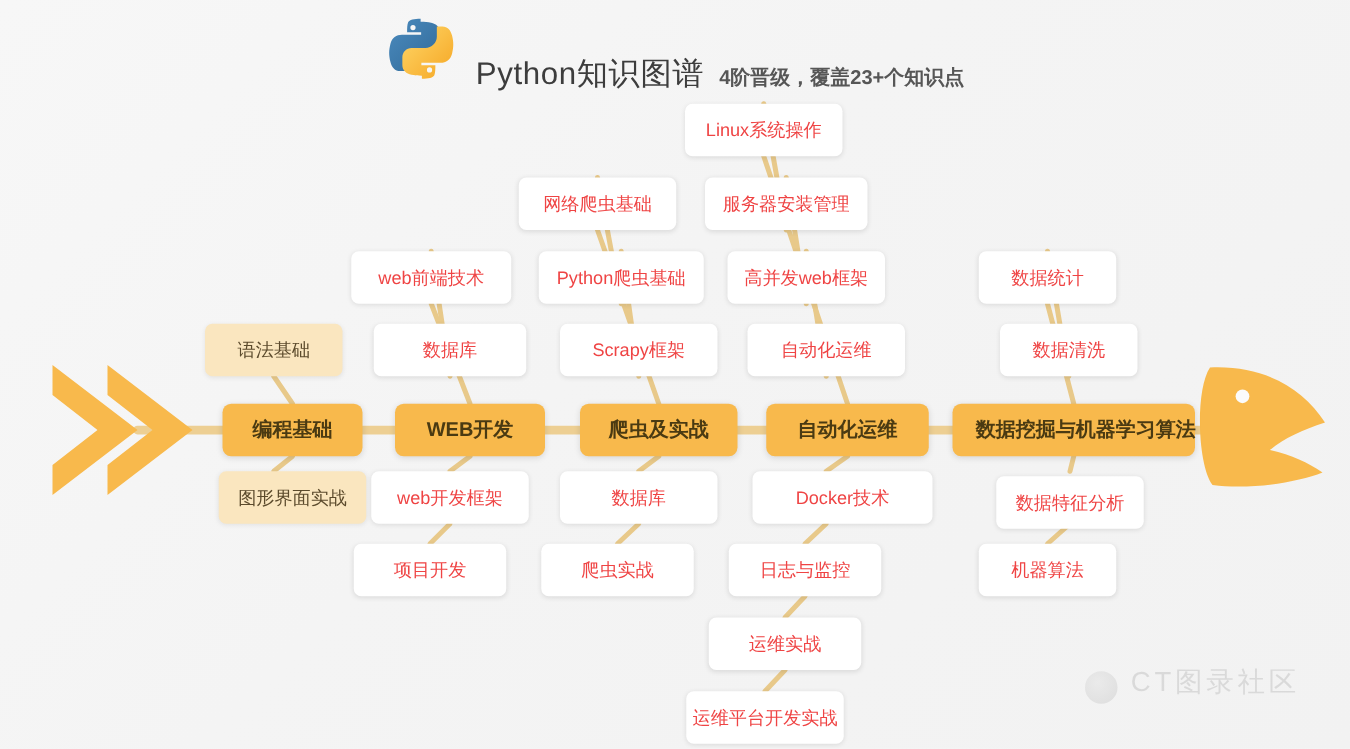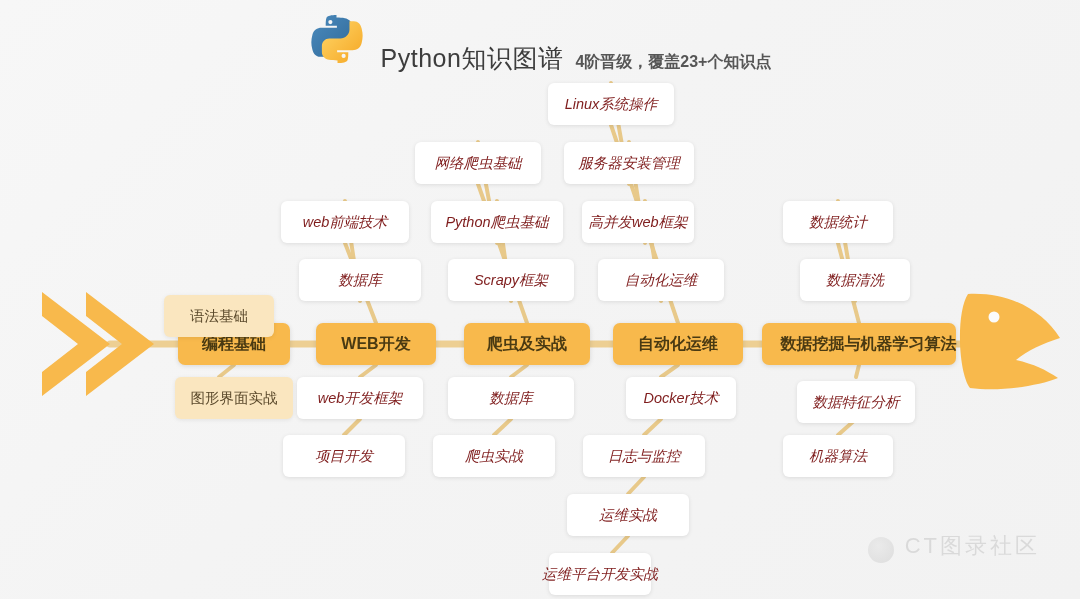--- a/index.html
+++ b/index.html
@@ -54,25 +54,24 @@
     position: absolute;
     display: flex;
     align-items: center;
     justify-content: center;
     border-radius: 6px;
     white-space: nowrap;
     text-align: center;
   }
   .node.leaf {
     background: #ffffff;
-    color: #7f1d1d;
+    color: #ef4444;
     font-size: 14.5px;
     box-shadow: 0 1px 4px rgba(0,0,0,0.10);
     height: 42px;
-    font-style: italic;
   }
   .node.cream {
     background: #fae6bf;
     color: #5b4a2c;
     font-size: 14.5px;
     box-shadow: 0 1px 4px rgba(0,0,0,0.08);
     height: 42px;
   }
   .node.spine {
     background: #f8b94c;
@@ -197,21 +196,21 @@
       </div>
       <div class="node spine" style="left: 464px; top: 323px; width: 126px; align-items: center;">
         <span>爬虫及实战</span>
       </div>
       <div class="node spine" style="left: 613px; top: 323px; width: 130px;">
         <span>自动化运维</span>
       </div>
       <div class="node spine" style="left: 762px; top: 323px; width: 194px; padding-left: 19px;">
         <span>数据挖掘与机器学习算法</span>
       </div>
-      <div class="node cream" style="left: 164px; top: 259px; width: 110px; margin-top: 36px;">
+      <div class="node cream" style="left: 164px; top: 259px; width: 110px;">
         <span>语法基础</span>
       </div>
       <div class="node cream" style="left: 160px; top: 377px; width: 118px; margin-left: 15px;">
         <span>图形界面实战</span>
       </div>
       <div class="node leaf" style="left: 281px; top: 201px; width: 128px;">
         <span>web前端技术</span>
       </div>
       <div class="node leaf" style="left: 299px; top: 259px; width: 122px;">
         <span>数据库</span>
@@ -236,36 +235,36 @@
       </div>
       <div class="node leaf" style="left: 433px; top: 435px; width: 122px;">
         <span>爬虫实战</span>
       </div>
       <div class="node leaf" style="left: 548px; top: 83px; width: 126px;">
         <span>Linux系统操作</span>
       </div>
       <div class="node leaf" style="left: 564px; top: 142px; width: 130px;">
         <span>服务器安装管理</span>
       </div>
-      <div class="node leaf" style="left: 582px; top: 201px; width: 112px;">
+      <div class="node leaf" style="left: 582px; top: 201px; width: 126px;">
         <span>高并发web框架</span>
       </div>
       <div class="node leaf" style="left: 598px; top: 259px; width: 126px;">
         <span>自动化运维</span>
       </div>
-      <div class="node leaf" style="left: 626px; top: 377px; width: 110px;">
+      <div class="node leaf" style="left: 602px; top: 377px; width: 144px;">
         <span>Docker技术</span>
       </div>
       <div class="node leaf" style="left: 583px; top: 435px; width: 122px;">
         <span>日志与监控</span>
       </div>
       <div class="node leaf" style="left: 567px; top: 494px; width: 122px;">
         <span>运维实战</span>
       </div>
-      <div class="node leaf" style="left: 549px; top: 553px; width: 102px;">
+      <div class="node leaf" style="left: 549px; top: 553px; width: 126px;">
         <span>运维平台开发实战</span>
       </div>
       <div class="node leaf" style="left: 783px; top: 201px; width: 110px;">
         <span>数据统计</span>
       </div>
       <div class="node leaf" style="left: 800px; top: 259px; width: 110px;">
         <span>数据清洗</span>
       </div>
       <div class="node leaf" style="left: 797px; top: 381px; width: 118px;">
         <span>数据特征分析</span>

